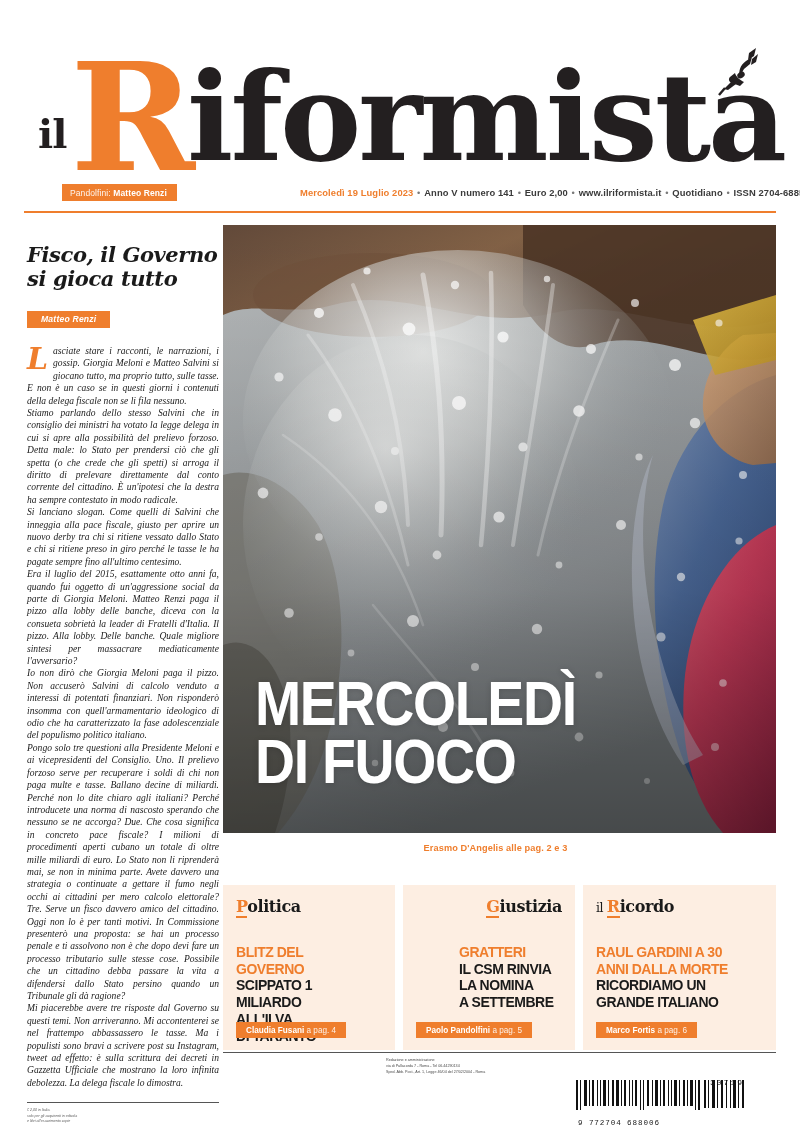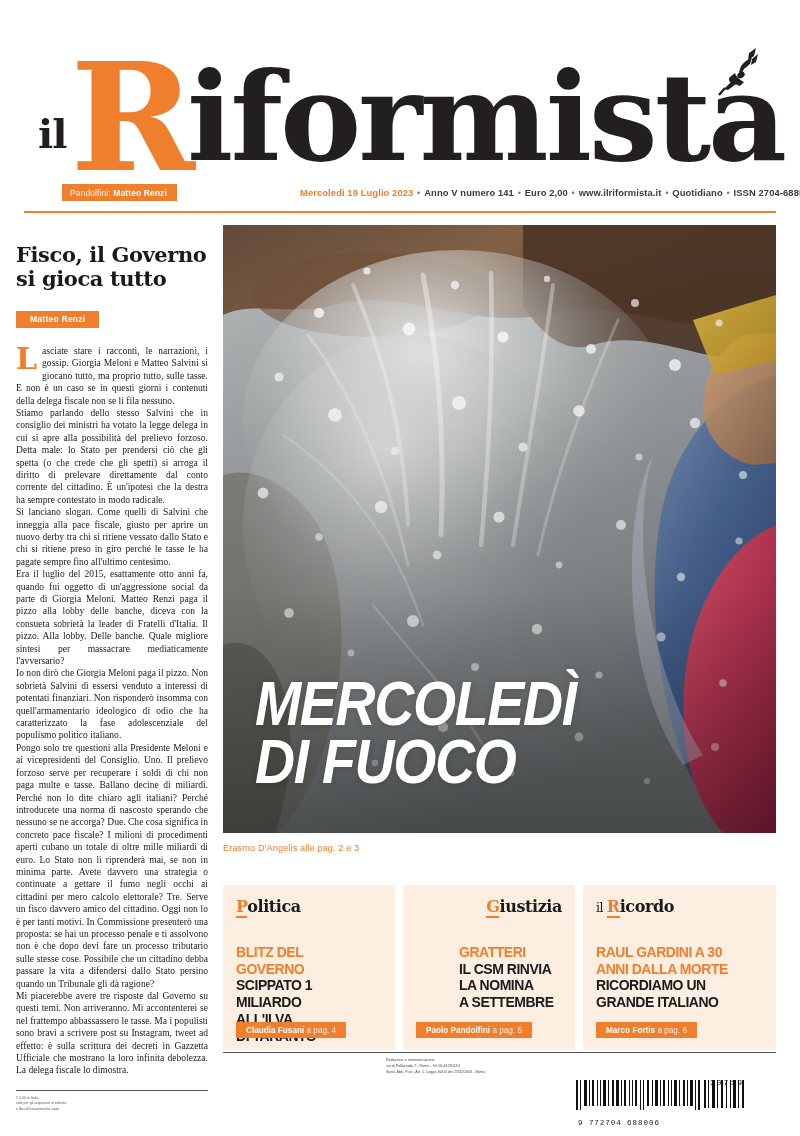--- a/index.html
+++ b/index.html
@@ -84,22 +84,23 @@
   .dateline .sep { color: #7a7a7a; font-weight: 400; padding: 0 1px; }
   .rule-top {
     position: absolute;
     left: 24px; top: 211px; width: 752px; height: 2.2px;
     background: #ef7e2d;
   }
 
   
   .leftcol {
     position: absolute;
-    left: 16px; top: 225px;
+    left: 27px; top: 225px;
     width: 192px;
+    font-style: italic;
   }
   .lead-headline {
     font-family: "DejaVu Serif", serif;
     font-weight: 700;
     font-size: 21px;
     line-height: 1.14;
     color: #1a1a1a;
     letter-spacing: -0.4px;
     margin-top: 18px;
   }
@@ -146,44 +147,43 @@
     color: #5c5c5c;
   }
 
   
   .photo-block {
     position: absolute;
     left: 223px; top: 225px;
     width: 553px; height: 608px;
     overflow: hidden;
     background: #8b8f93;
-    font-style: italic;
   }
   .photo-svg { display: block; width: 553px; height: 608px; }
   .photo-title {
     position: absolute;
     left: 32px; bottom: 42px;
     font-family: "Liberation Sans", sans-serif;
     font-weight: 700;
     font-size: 63px;
     line-height: 0.92;
     color: #ffffff;
     letter-spacing: -1.5px;
     transform: scaleX(0.88);
     transform-origin: left bottom;
     text-shadow: 0 1px 7px rgba(0,0,0,0.16);
   }
   .photo-credit {
     position: absolute;
     left: 223px; top: 843px;
     width: 553px;
-    text-align: left;
+    text-align: center;
     padding-right: 8px;
     font-size: 9.2px;
-    font-weight: 400;
+    font-weight: 700;
     color: #ef7e2d;
     letter-spacing: 0.1px;
   }
 
   
   .teasers {
     position: absolute;
     left: 223px; top: 885px;
     width: 553px; height: 165px;
     display: flex;
@@ -317,21 +317,21 @@
 
   <div class="leftcol">
     <h1 class="lead-headline">Fisco, il Governo si gioca tutto</h1>
     <div class="byline-badge">Matteo Renzi</div>
 
     <div class="article-body">
       <p><span class="dropcap">L</span><span>asciate stare i racconti, le narrazioni, i gossip. Giorgia Meloni e Matteo Salvini si giocano tutto, ma proprio tutto, sulle tasse. E non è un caso se in questi giorni i contenuti della delega fiscale non se li fila nessuno.</span></p>
       <p>Stiamo parlando dello stesso Salvini che in consiglio dei ministri ha votato la legge delega in cui si apre alla possibilità del prelievo forzoso. Detta male: lo Stato per prendersi ciò che gli spetta (o che crede che gli spetti) si arroga il diritto di prelevare direttamente dal conto corrente del cittadino. È un'ipotesi che la destra ha sempre contestato in modo radicale.</p>
       <p>Si lanciano slogan. Come quelli di Salvini che inneggia alla pace fiscale, giusto per aprire un nuovo derby tra chi si ritiene vessato dallo Stato e chi si ritiene preso in giro perché le tasse le ha pagate sempre fino all'ultimo centesimo.</p>
       <p>Era il luglio del 2015, esattamente otto anni fa, quando fui oggetto di un'aggressione social da parte di Giorgia Meloni. Matteo Renzi paga il pizzo alla lobby delle banche, diceva con la consueta sobrietà la leader di Fratelli d'Italia. Il pizzo. Alla lobby. Delle banche. Quale migliore sintesi per massacrare mediaticamente l'avversario?</p>
-      <p>Io non dirò che Giorgia Meloni paga il pizzo. Non sobrietà Salvini di essersi venduto a interessi di potentati finanziari. Non risponderò insomma con quell'armamentario ideologico di odio che ha caratterizzato la fase adolescenziale del populismo politico italiano.</p>
+      <p>Io non dirò che Giorgia Meloni paga il pizzo. Non accuserò Salvini di calcolo venduto a interessi di potentati finanziari. Non risponderò insomma con quell'armamentario ideologico di odio che ha caratterizzato la fase adolescenziale del populismo politico italiano.</p>
       <p>Pongo solo tre questioni alla Presidente Meloni e ai vicepresidenti del Consiglio. Uno. Il prelievo forzoso serve per recuperare i soldi di chi non paga multe e tasse. Ballano decine di miliardi. Perché non lo dite chiaro agli italiani? Perché introducete una norma di nascosto sperando che nessuno se ne accorga? Due. Che cosa significa in concreto pace fiscale? I milioni di procedimenti aperti cubano un totale di oltre mille miliardi di euro. Lo Stato non li riprenderà mai, se non in minima parte. Avete davvero una strategia o continuate a gettare il fumo negli occhi ai cittadini per mero calcolo elettorale? Tre. Serve un fisco davvero amico del cittadino. Oggi non lo è per tanti motivi. In Commissione presenterò una proposta: se hai un processo penale e ti assolvono non è che dopo devi fare un processo tributario sulle stesse cose. Possibile che un cittadino debba passare la vita a difendersi dallo Stato persino quando un Tribunale gli dà ragione?</p>
       <p>Mi piacerebbe avere tre risposte dal Governo su questi temi. Non arriveranno. Mi accontenterei se nel frattempo abbassassero le tasse. Ma i populisti sono bravi a scrivere post su Instagram, tweet ad effetto: è sulla scrittura dei decreti in Gazzetta Ufficiale che mostrano la loro infinita debolezza. La delega fiscale lo dimostra.</p>
     </div>
 
     <div class="footer-rule"></div>
     <div class="tiny-print">€ 2,00 in Italia.<br>solo per gli acquirenti in edicola<br>e libri all'esaurimento copie</div>
   </div>
 
   <div class="photo-block">
     <svg class="photo-svg" viewBox="0 0 553 608" preserveAspectRatio="xMidYMid slice">

